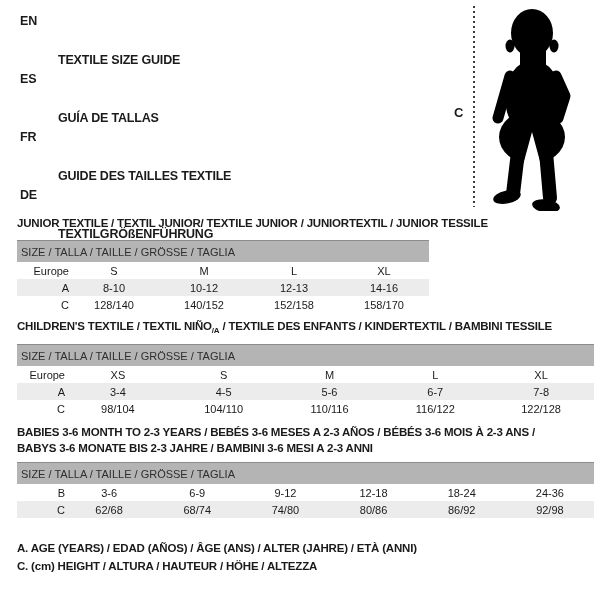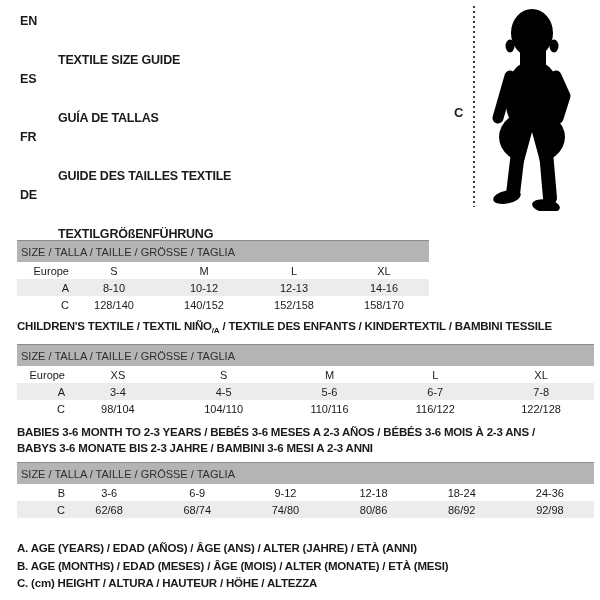--- a/index.html
+++ b/index.html
@@ -92,20 +92,21 @@
         <ellipse cx="27" cy="191" rx="14" ry="6.5" transform="rotate(-12 27 191)"></ellipse>
         <ellipse cx="66" cy="200" rx="14" ry="6.5" transform="rotate(8 66 200)"></ellipse>
         <rect x="40" y="44" width="26" height="20"></rect>
         <ellipse cx="30" cy="40" rx="4.5" ry="6.5"></ellipse>
         <ellipse cx="74" cy="40" rx="4.5" ry="6.5"></ellipse>
         <ellipse cx="52" cy="27" rx="21" ry="24"></ellipse>
       </g>
     </svg>
   </div>
 
+  <div class="tbl-title" style="top:217px">JUNIOR TEXTILE / TEXTIL JUNIOR/ TEXTILE JUNIOR / JUNIORTEXTIL / JUNIOR TESSILE</div>
   <table id="junior-table">
     <colgroup>
         <col style="width:52px">
         <col>
         <col>
         <col>
         <col>
       </colgroup>
     <tbody>
       <tr class="bar">
@@ -208,17 +209,16 @@
         <td>74/80</td>
         <td>80/86</td>
         <td>86/92</td>
         <td>92/98</td>
       </tr>
     </tbody>
   </table>
 
   <div class="footnotes">
     <div class="footnote">A. AGE (YEARS) / EDAD (AÑOS) / ÂGE (ANS) / ALTER (JAHRE) / ETÀ (ANNI)</div>
-    <div class="footnote">B. AGE (MONTHS) / EDAD (MESES) / ÂGE (MOIS) / ALTER (MONATE) / ETÀ (MESI)</div>
     <div class="footnote">C. (cm) HEIGHT / ALTURA / HAUTEUR / HÖHE / ALTEZZA</div>
   </div>
 
 </div>
 
 </body></html>

